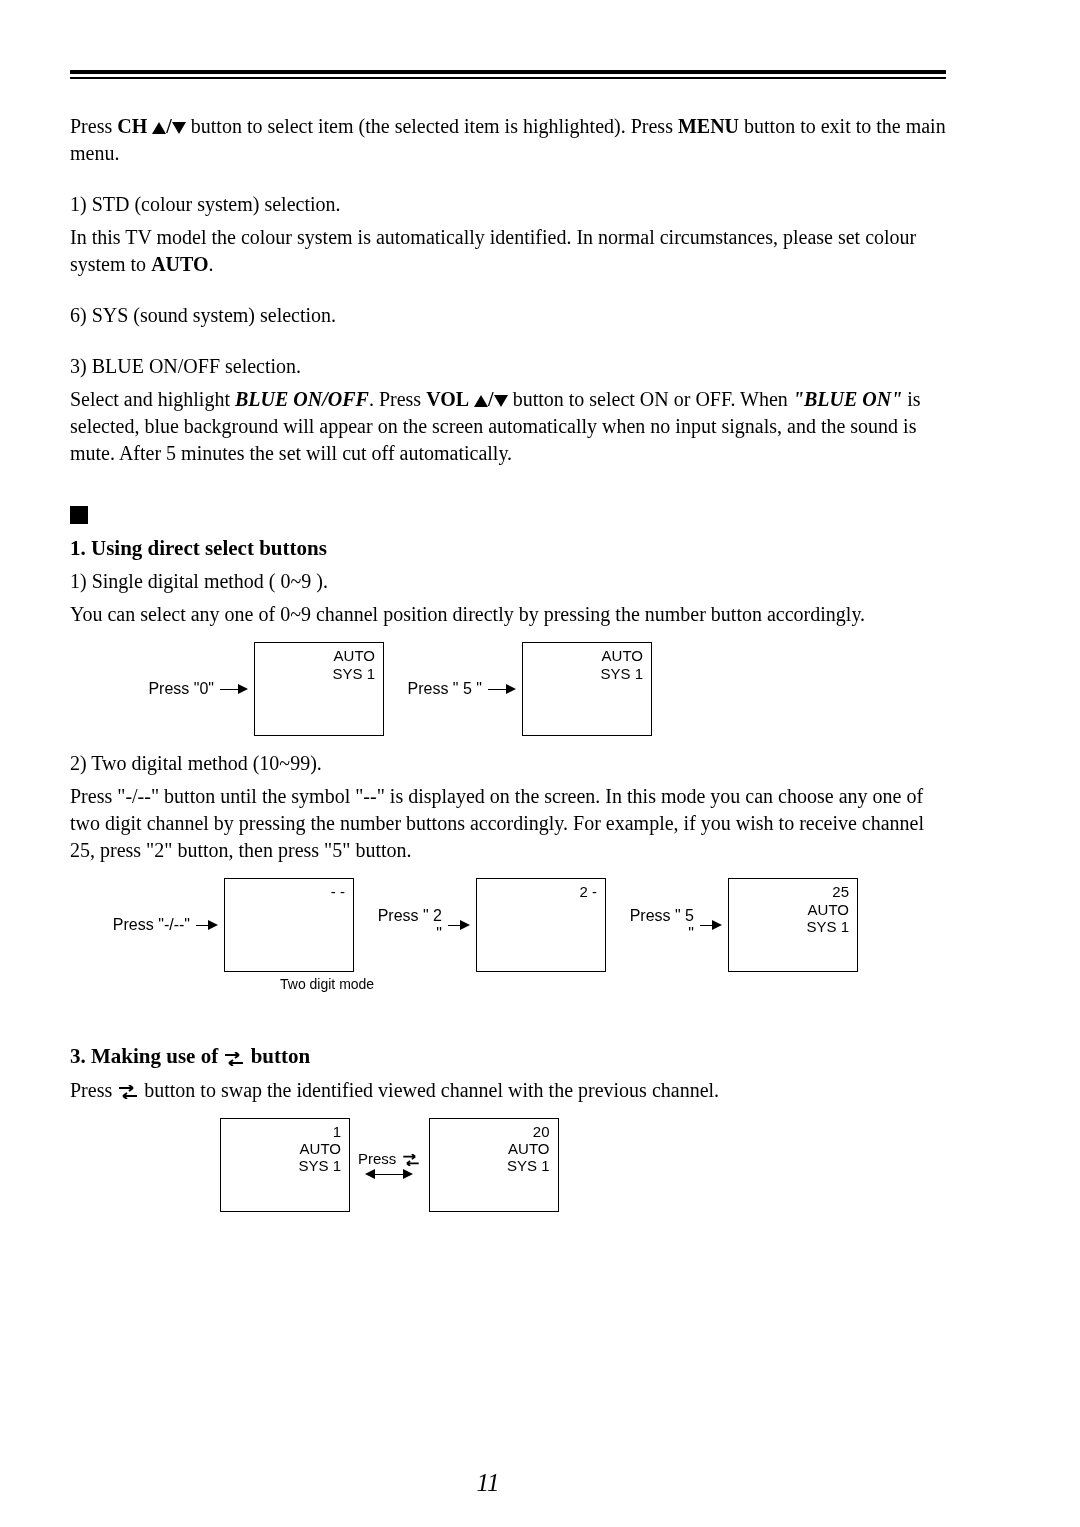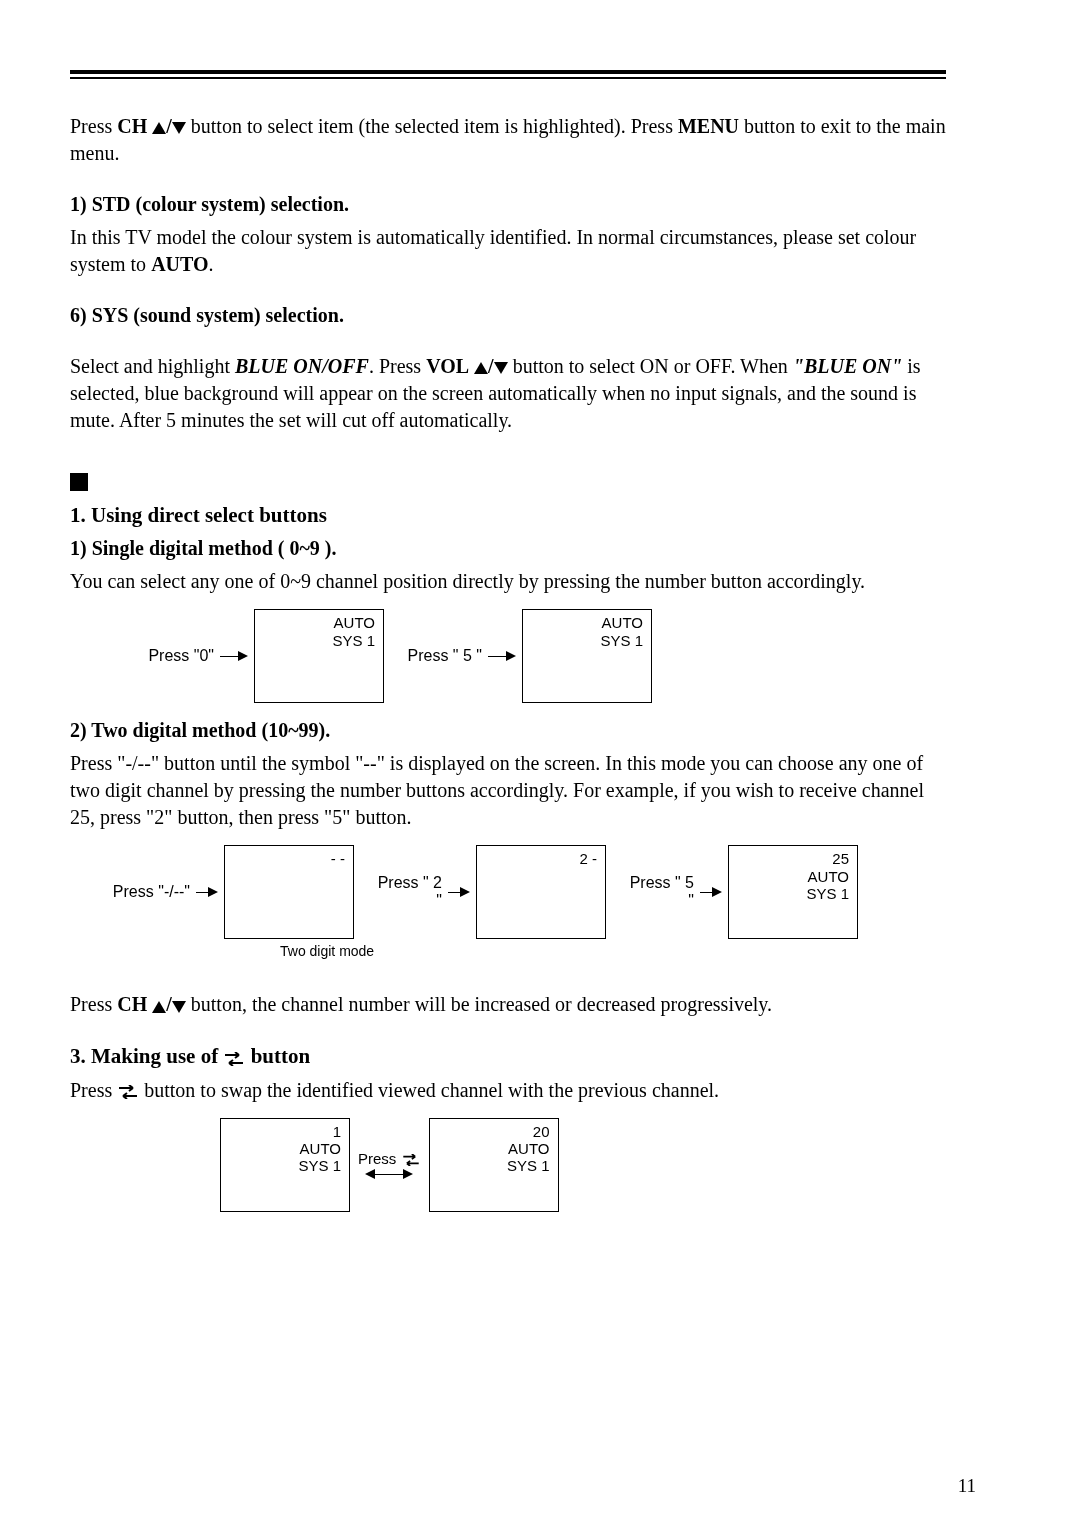--- a/index.html
+++ b/index.html
@@ -28,21 +28,21 @@
   p { margin: 0 0 6px 0; line-height: 1.35; }
   .gap { height: 18px; }
   .section-title {
     font-family: Arial, Helvetica, sans-serif;
     font-weight: bold;
     font-size: 26px;
     margin-top: 32px;
     margin-bottom: 4px;
   }
   .sq { display:inline-block; width:18px; height:18px; background:#000; margin-right:8px; vertical-align: -1px;}
-  .sub-bold { font-weight: bold; }
+  .sub-bold { font-weight: normal; }
   .sub-bold-serif { font-weight: bold; font-family: Liberation Serif, serif; font-size: 21px; }
   .tri-up, .tri-down {
     display:inline-block; width:0; height:0; vertical-align: middle;
   }
   .tri-up { border-left:7px solid transparent; border-right:7px solid transparent; border-bottom:12px solid #000; }
   .tri-down { border-left:7px solid transparent; border-right:7px solid transparent; border-top:12px solid #000; }
   .swap-icon {
     display:inline-block; vertical-align:middle;
   }
   .swap-icon svg { display:block; }
@@ -93,21 +93,21 @@
     font-family: Arial, Helvetica, sans-serif;
     font-size: 14px;
     margin-top: 4px;
     margin-left: 180px;
   }
   .biarrow {
     display:flex; align-items:center; width:60px; justify-content:center;
   }
   .biarrow .shaft { height:1px; background:#000; flex:1; }
   .pagenum {
-    position:absolute; bottom:30px; left:0; width:100%; text-align:right; font-size:19px;
+    position:absolute; bottom:30px; left:0; width:100%; text-align:center; font-size:25px;font-style:italic;
   }
   .connector {
     display:flex; align-items:center;
   }
   .connector .shaft { width:18px; height:1px; background:#000; }
 </style>
 </head>
 <body>
 
 <div class="page">
@@ -119,20 +119,21 @@
   </p>
 
   <div class="gap"></div>
   <p class="sub-bold">1) STD (colour system) selection.</p>
   <p><span>In this TV model the colour system is automatically identified. In normal circumstances, please set colour system to </span><b>AUTO</b><span>.</span></p>
 
   <div class="gap"></div>
   <p class="sub-bold">6) SYS (sound system) selection.</p>
 
   <div class="gap"></div>
+  <p class="sub-bold">3) BLUE ON/OFF selection.</p>
   <p>
     <span>Select and highlight </span><b><i>BLUE ON/OFF</i></b><span>. Press </span><b><span>VOL</span>&nbsp;<span class="tri-up"></span><span>/</span><span class="tri-down"></span></b><span> button to select ON or OFF. When </span><b><i>"BLUE ON"</i></b><span> is selected, blue background will appear on the screen automatically when no input signals, and the sound is mute. After 5 minutes the set will cut off automatically.</span>
   </p>
 
   <div class="section-title">
     <span class="sq"></span>
   </div>
 
   <p class="sub-bold-serif">1. Using direct select buttons</p>
   <p class="sub-bold">1) Single digital method ( 0~9 ).</p>
@@ -193,23 +194,20 @@
       <div class="tv">
           <div class="tv-text">25
 AUTO
 SYS 1</div>
         </div>
     </div>
     <div class="caption">Two digit mode</div>
   </div>
 
   <div class="gap"></div>
-  <p>
-    <span>Press </span><b>CH&nbsp;<span class="tri-up"></span>/<span class="tri-down"></span></b><span> button, the channel number will be increased or decreased progressively.</span>
-  </p>
 
   <div class="gap"></div>
   <p class="sub-bold-serif">
     <span>3. Making use of </span><span class="swap-icon"><svg width="22" height="14" viewBox="0 0 22 14">
           <path d="M2 3 H16 M16 3 L12 0 M16 3 L12 6 M20 11 H6 M6 11 L10 8 M6 11 L10 14" stroke="#000" stroke-width="2" fill="none"></path>
         </svg></span><span> button</span>
   </p>
   <p>
     <span>Press </span><span class="swap-icon"><svg width="22" height="14" viewBox="0 0 22 14">
           <path d="M2 3 H16 M16 3 L12 0 M16 3 L12 6 M20 11 H6 M6 11 L10 8 M6 11 L10 14" stroke="#000" stroke-width="2" fill="none"></path>

